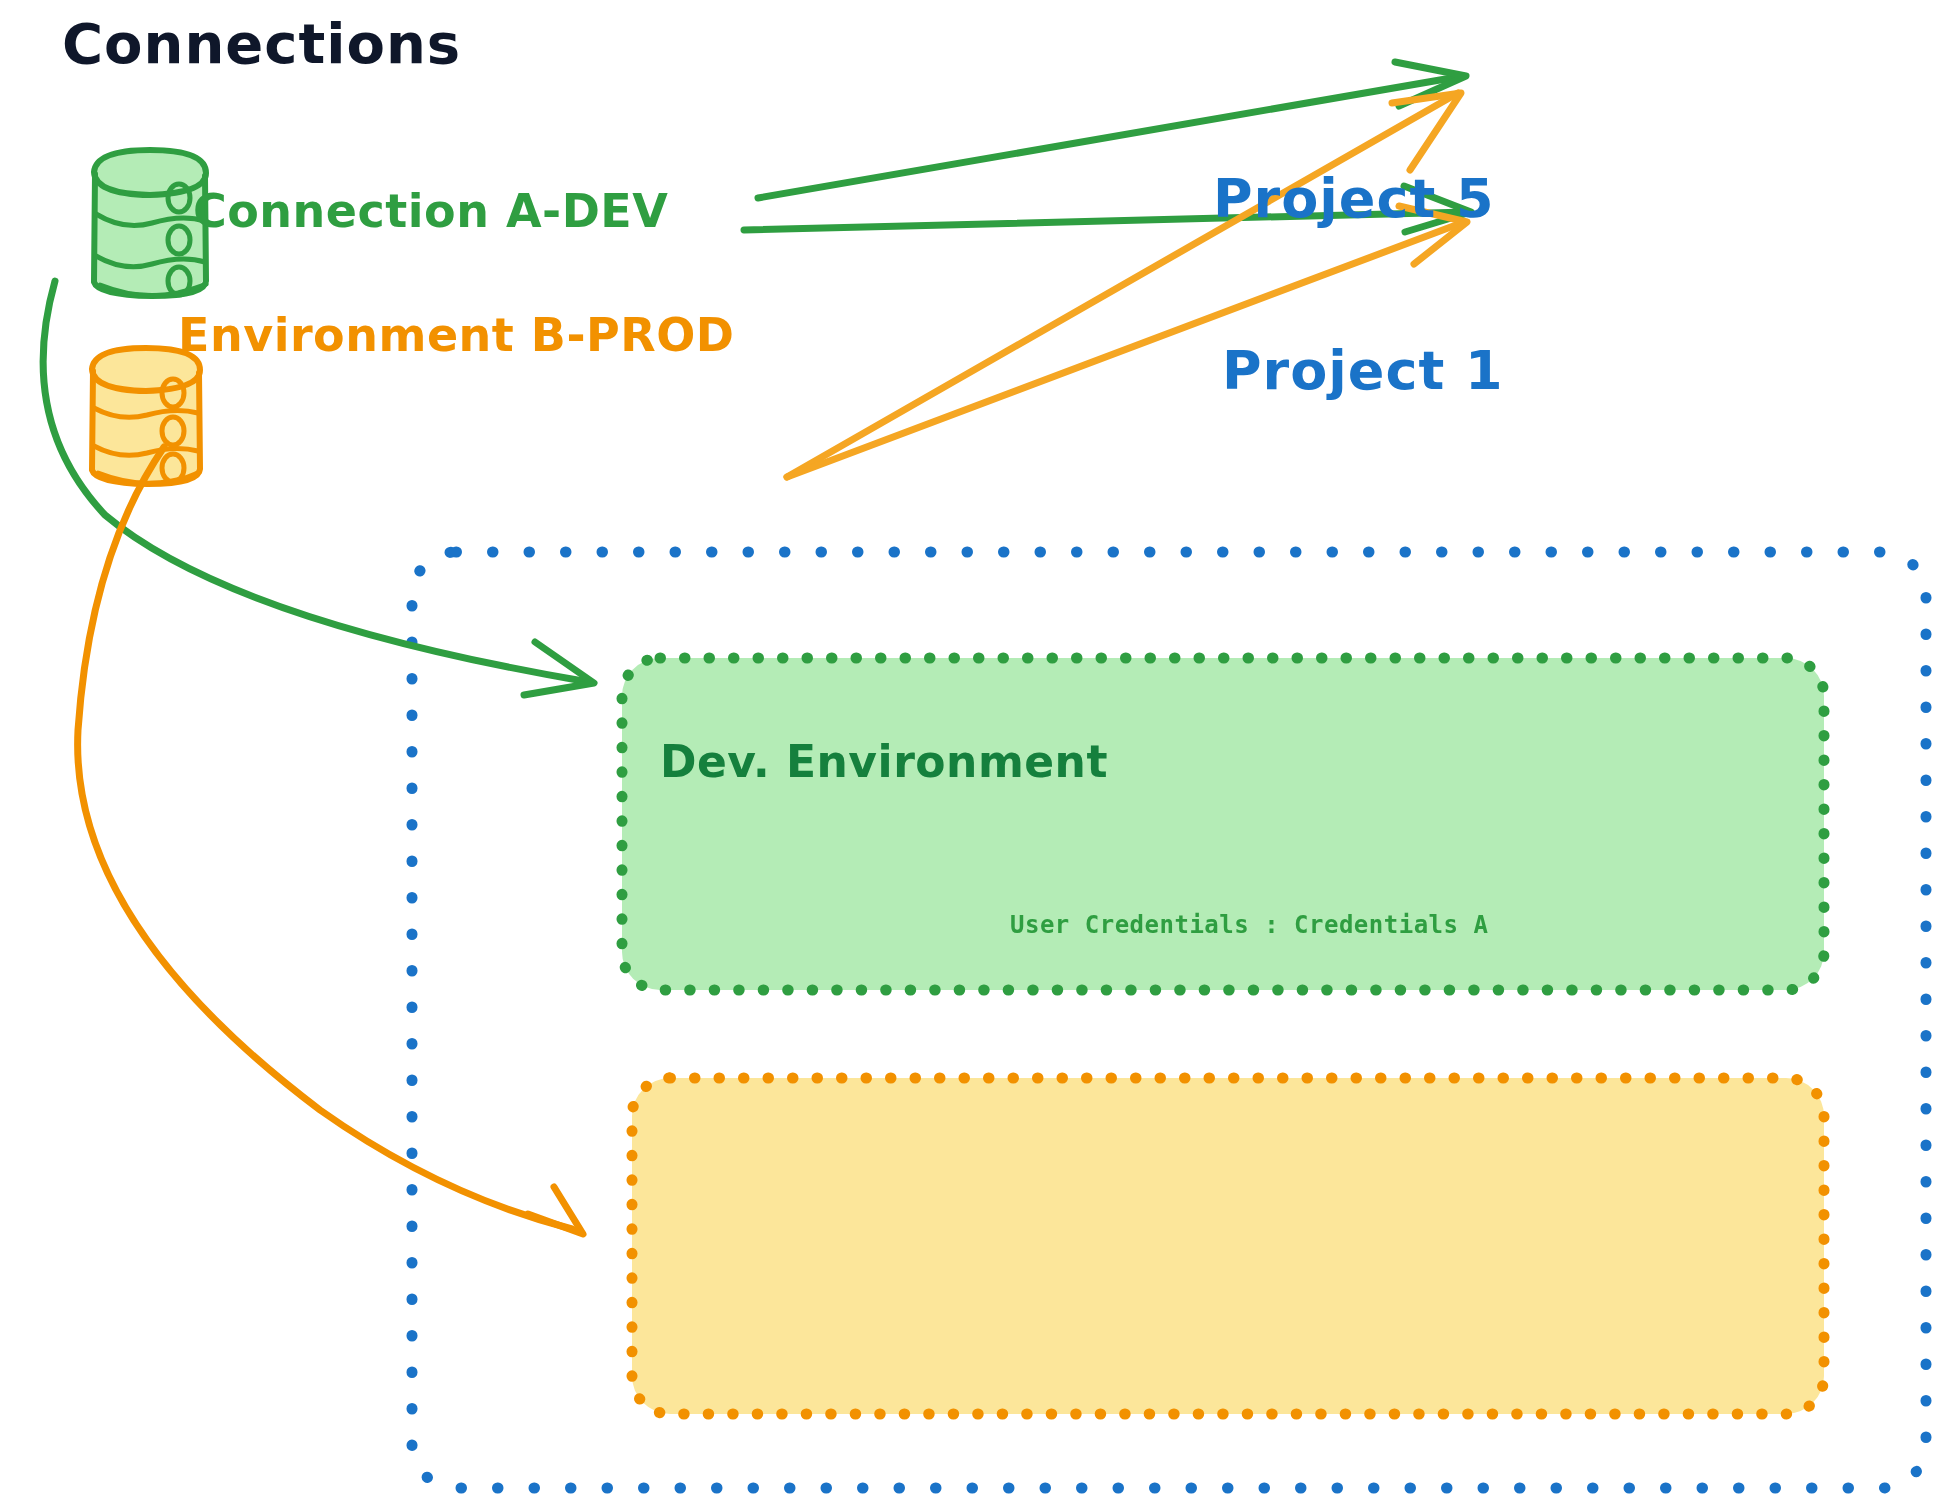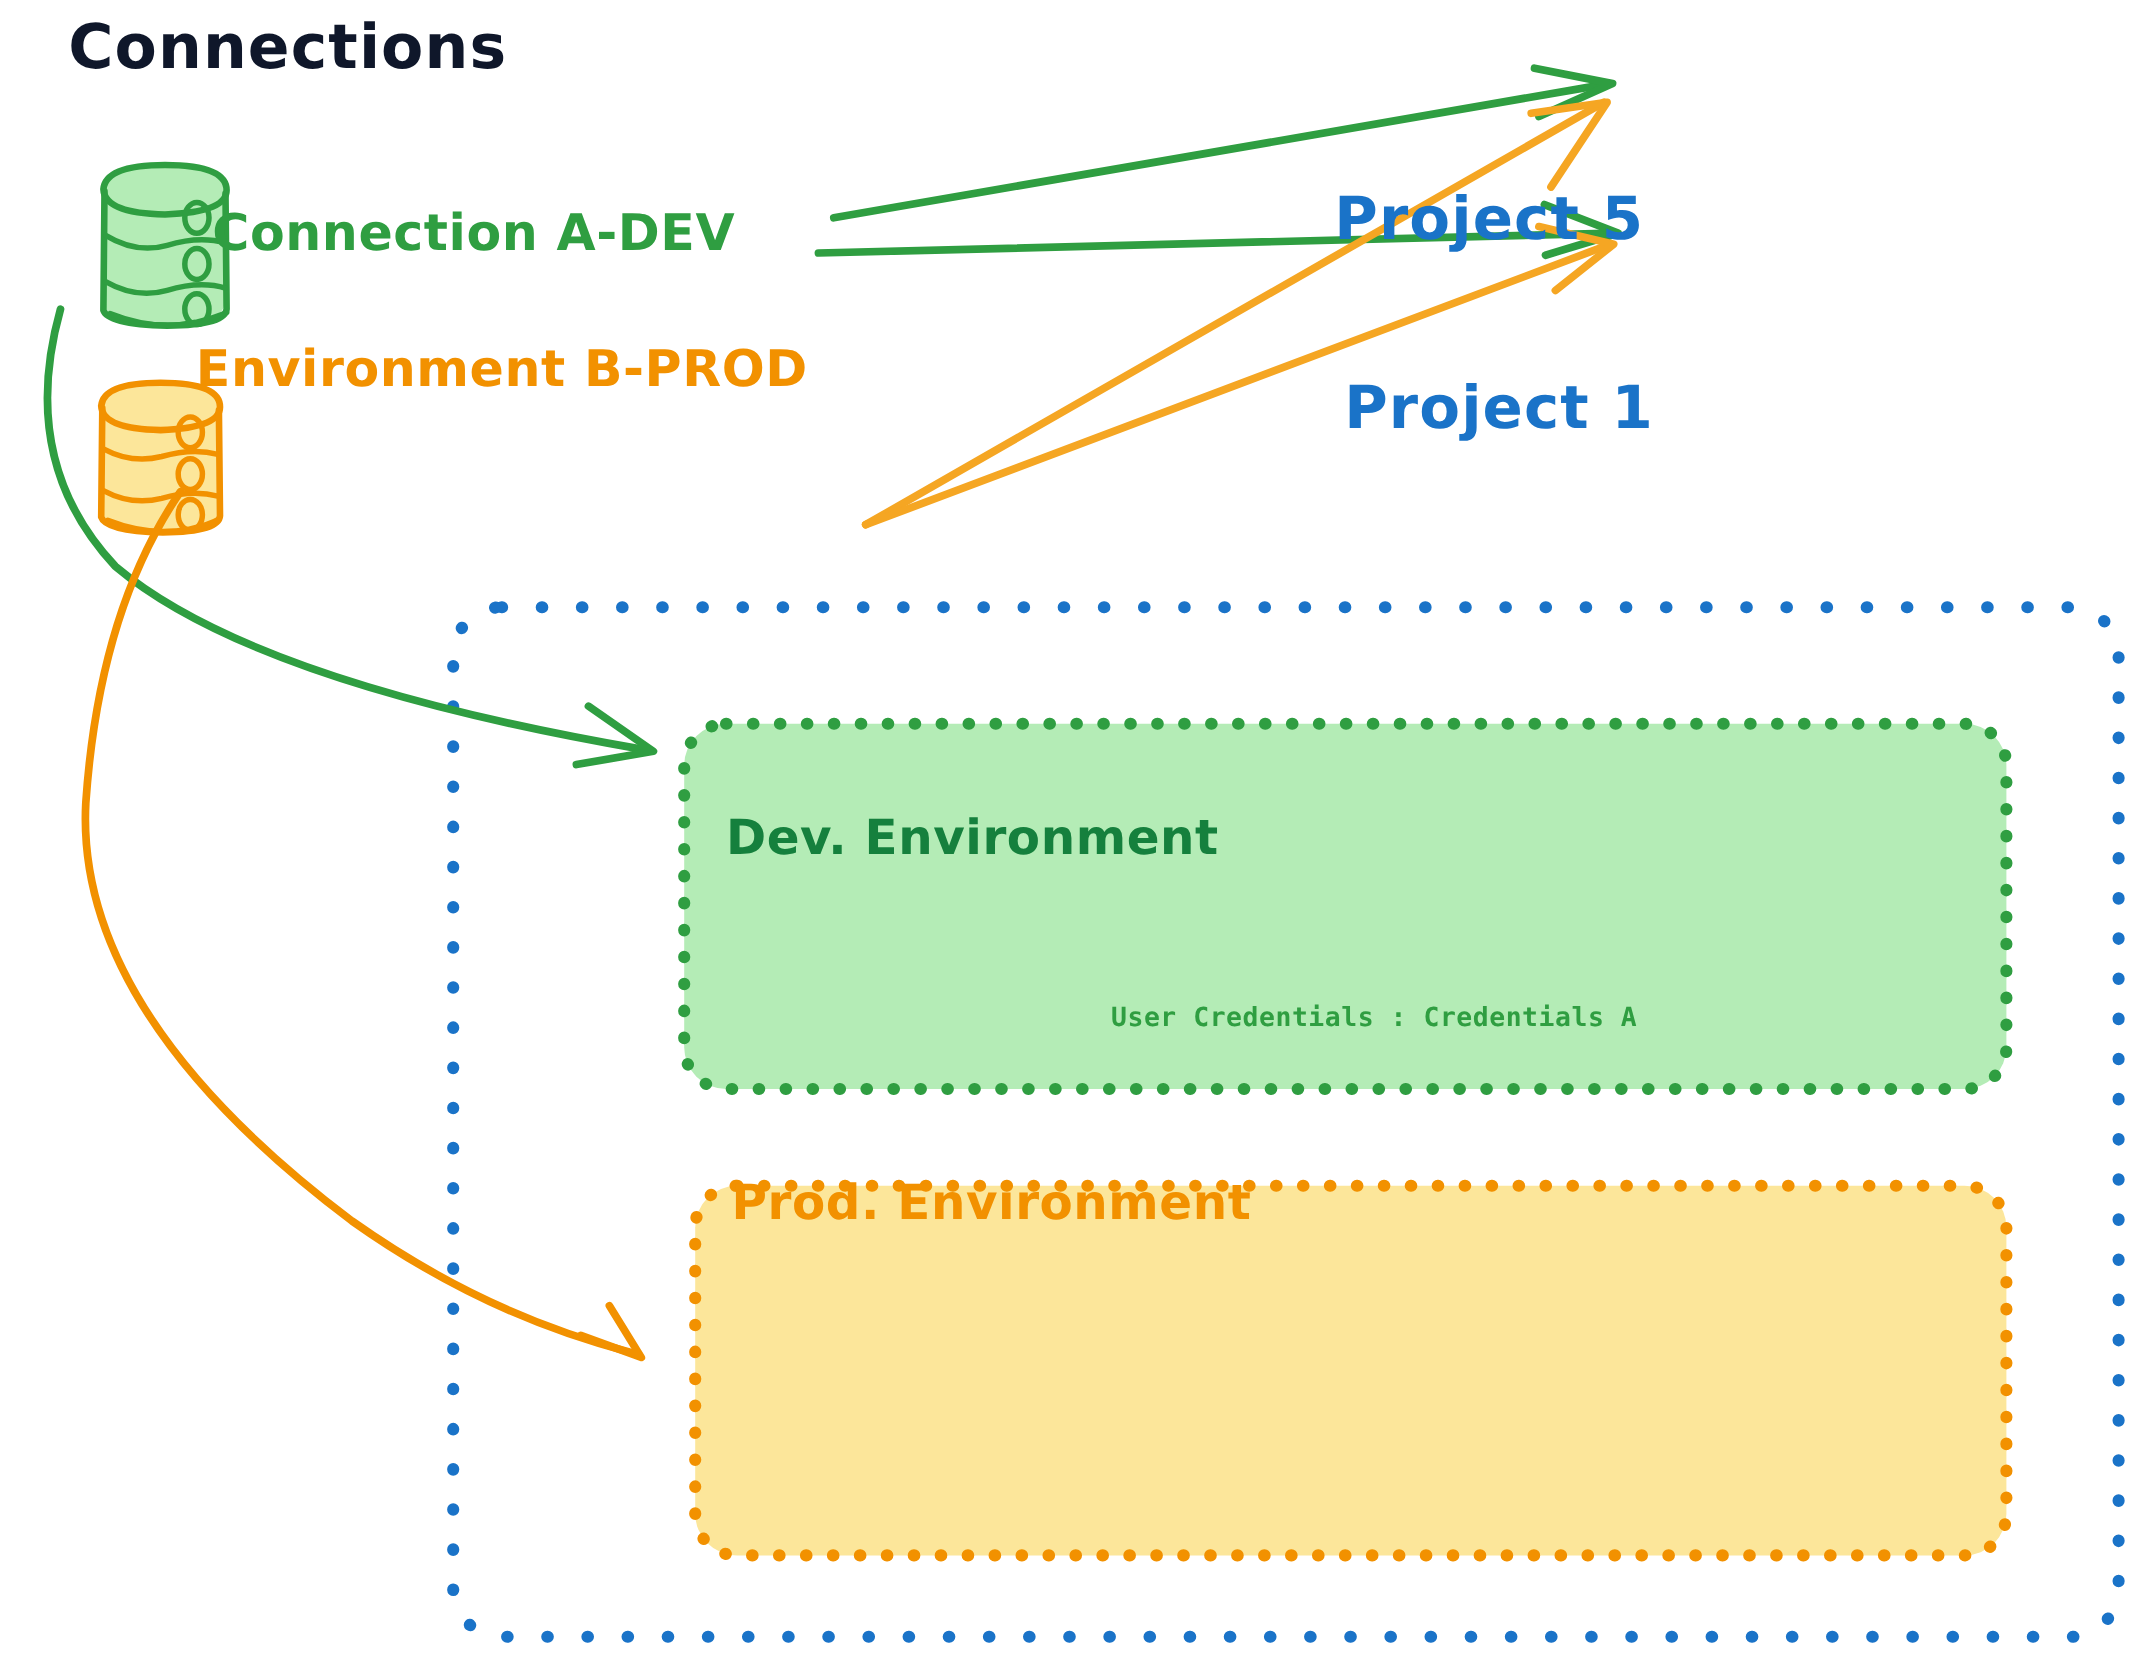--- a/index.html
+++ b/index.html
@@ -165,16 +165,15 @@
 
 
   <div class="txt hand lbl-project p2">Project 5</div>
 
   <div class="txt hand lbl-project p1">Project 1</div>
 
   <div class="txt hand env-title dev-title">Dev. Environment</div>
 
   <div class="txt mono cred dev-cred">User Credentials : Credentials A</div>
 
-  <div class="txt hand env-title prod-title">Prod. Environment</div>
 
 
 </div>
 
 </body></html>

